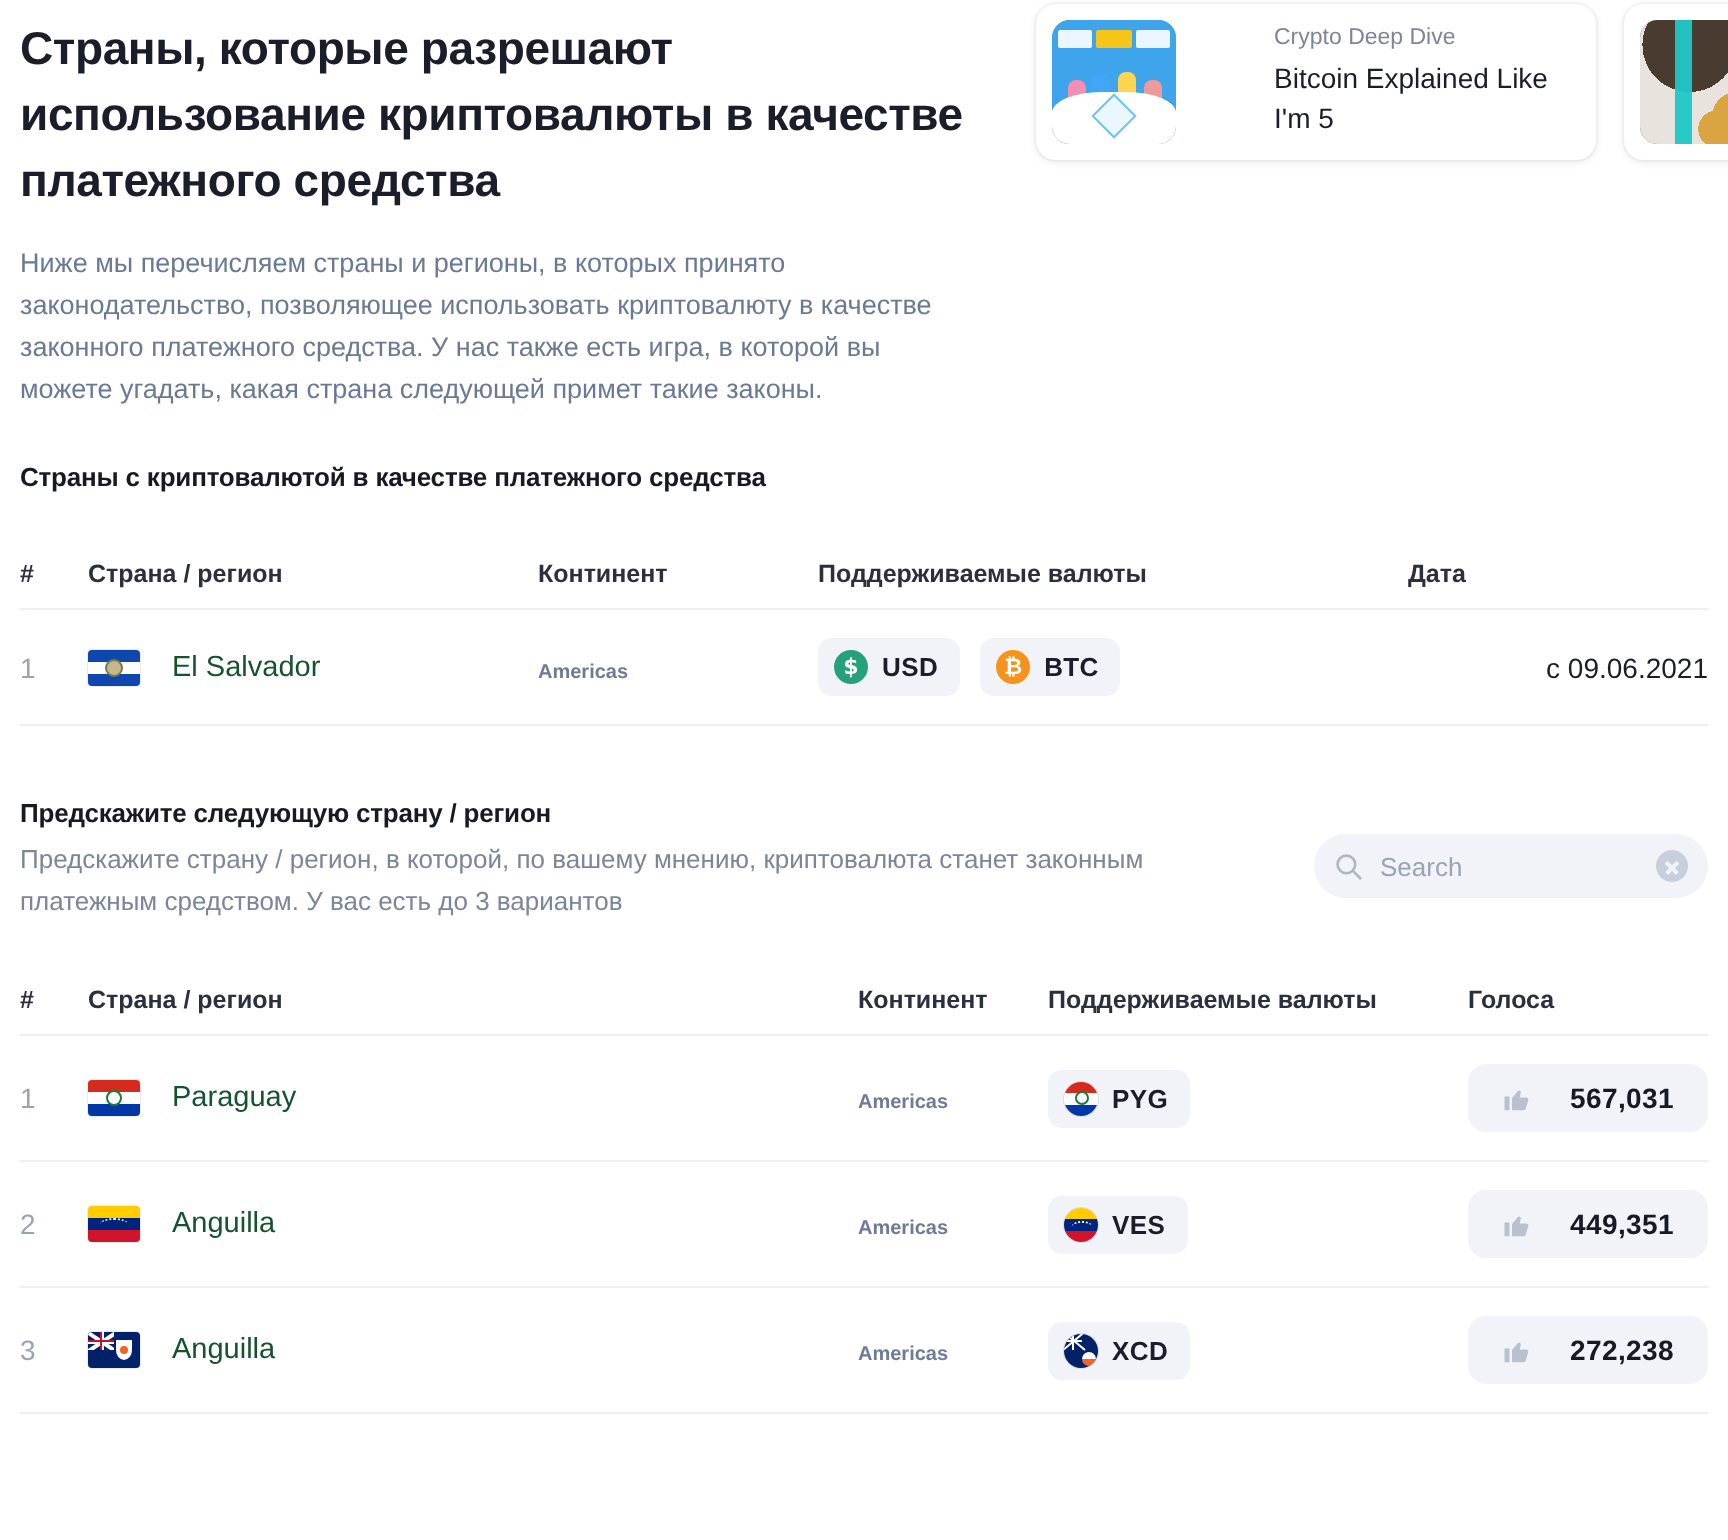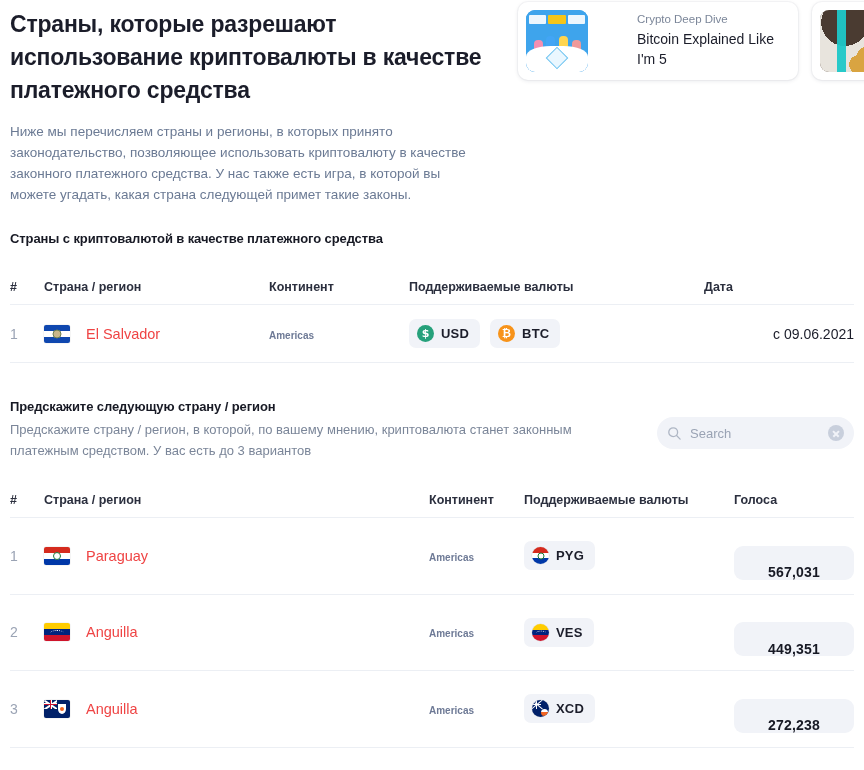--- a/index.html
+++ b/index.html
@@ -180,21 +180,21 @@
     padding: 14px 0;
     border-bottom: 1px solid #eceff4;
     font-size: 14px;
     vertical-align: middle;
   }
   th.num, td.num { width: 34px; color: #9aa3b4; font-weight: 400; }
   td.num { color: #9aa3b4; font-size: 13px; }
   .ta-r { text-align: right; }
 
   .country-cell { display: flex; align-items: center; gap: 16px; }
-  .country-name { font-size: 14.5px; color: #ef4444; }
+  .country-name { font-size: 14.5px; color: #14532d; }
 
   .continent { font-size: 10px; font-weight: 700; color: #6e7a96; }
 
   .date-cell { font-size: 14px; color: #1b1d2a; }
 
   
   .flag {
     width: 26px; height: 18px;
     border-radius: 2px;
     flex: none;
@@ -313,21 +313,20 @@
     align-items: center;
     justify-content: center;
     gap: 19px;
     background: #f1f3f8;
     border-radius: 9px;
     width: 120px;
     height: 34px;
     border: none;
     cursor: pointer;
     font-family: inherit;
-    flex-direction: column;
   }
   .vote-count { font-size: 14px; font-weight: 700; color: #171924; letter-spacing: .2px; }
   .thumb-icon { width: 15px; height: 15px; display:block; }
 
   .spacer-sm { height: 26px; }
 
   
   .th-art { position:absolute; inset:0; background:#3ea4ec; }
   .th-bar { position:absolute; top:4px; left:3px; right:3px; height:10px; display:flex; gap:2px; align-items:center; }
   .th-word { background:#f5c518; height:9px; flex:1; border-radius:1px; }

